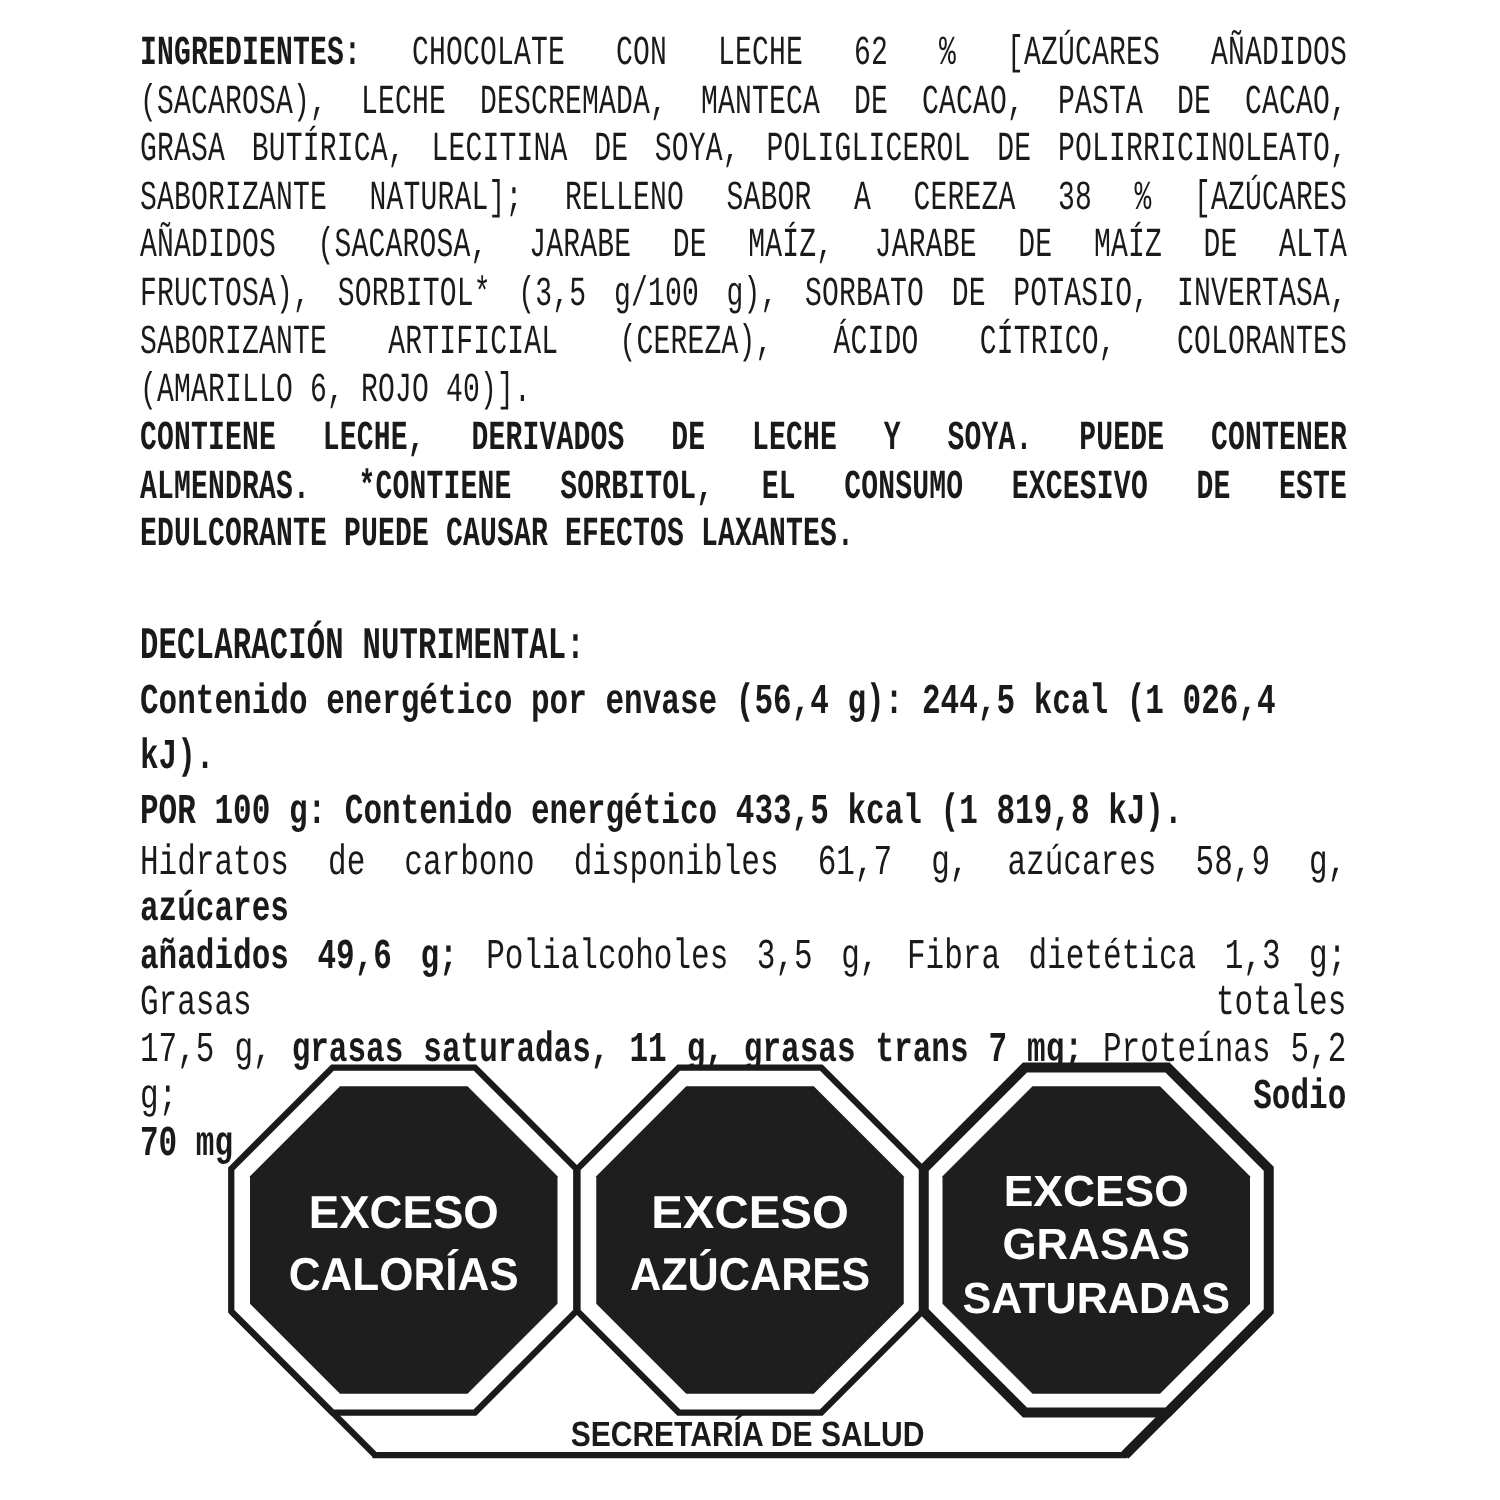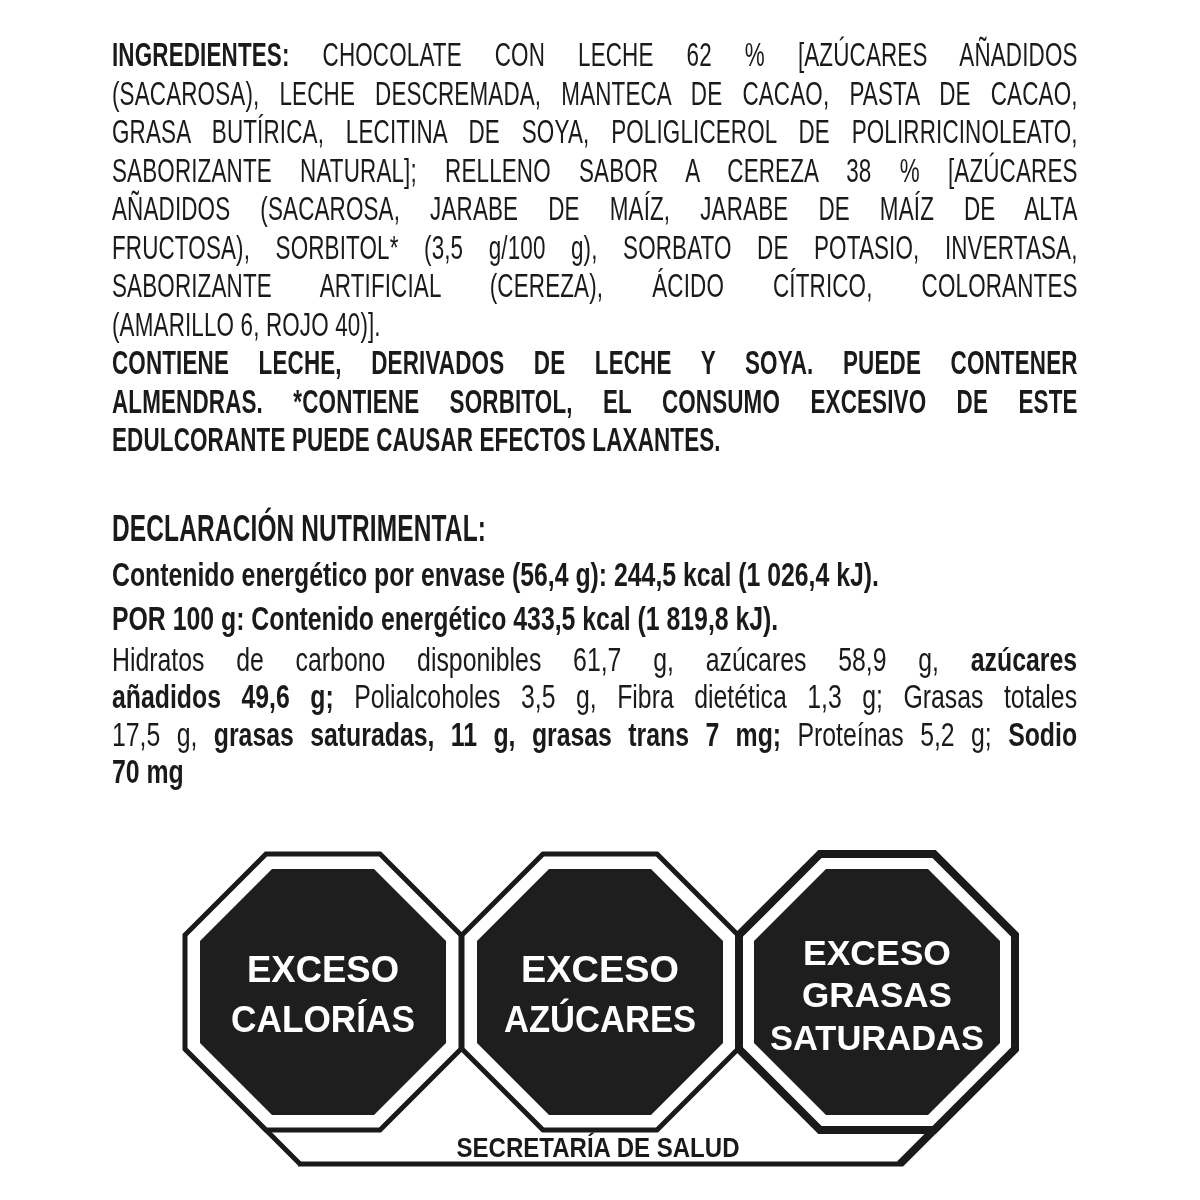--- a/index.html
+++ b/index.html
@@ -9,21 +9,21 @@
     font-family:"Liberation Sans", sans-serif;
     color:#1a1a1a;
     overflow:hidden;
   }
   .sheet {
     position:relative;
     width:1200px; height:1200px;
     background:#ffffff;
     overflow:hidden;
   }
-  .col { position:absolute; left:112px; top:36px; width:990px; }
+  .col { position:absolute; left:112px; top:24px; width:990px;font-family:Liberation Mono, monospace; }
 
   
   .condense { transform-origin:0 0; }
   .groupA {               
     width:1420px;
     transform:scaleX(0.68);
     font-size:33px;
     line-height:38.5px;
     letter-spacing:0.2px;
   }

